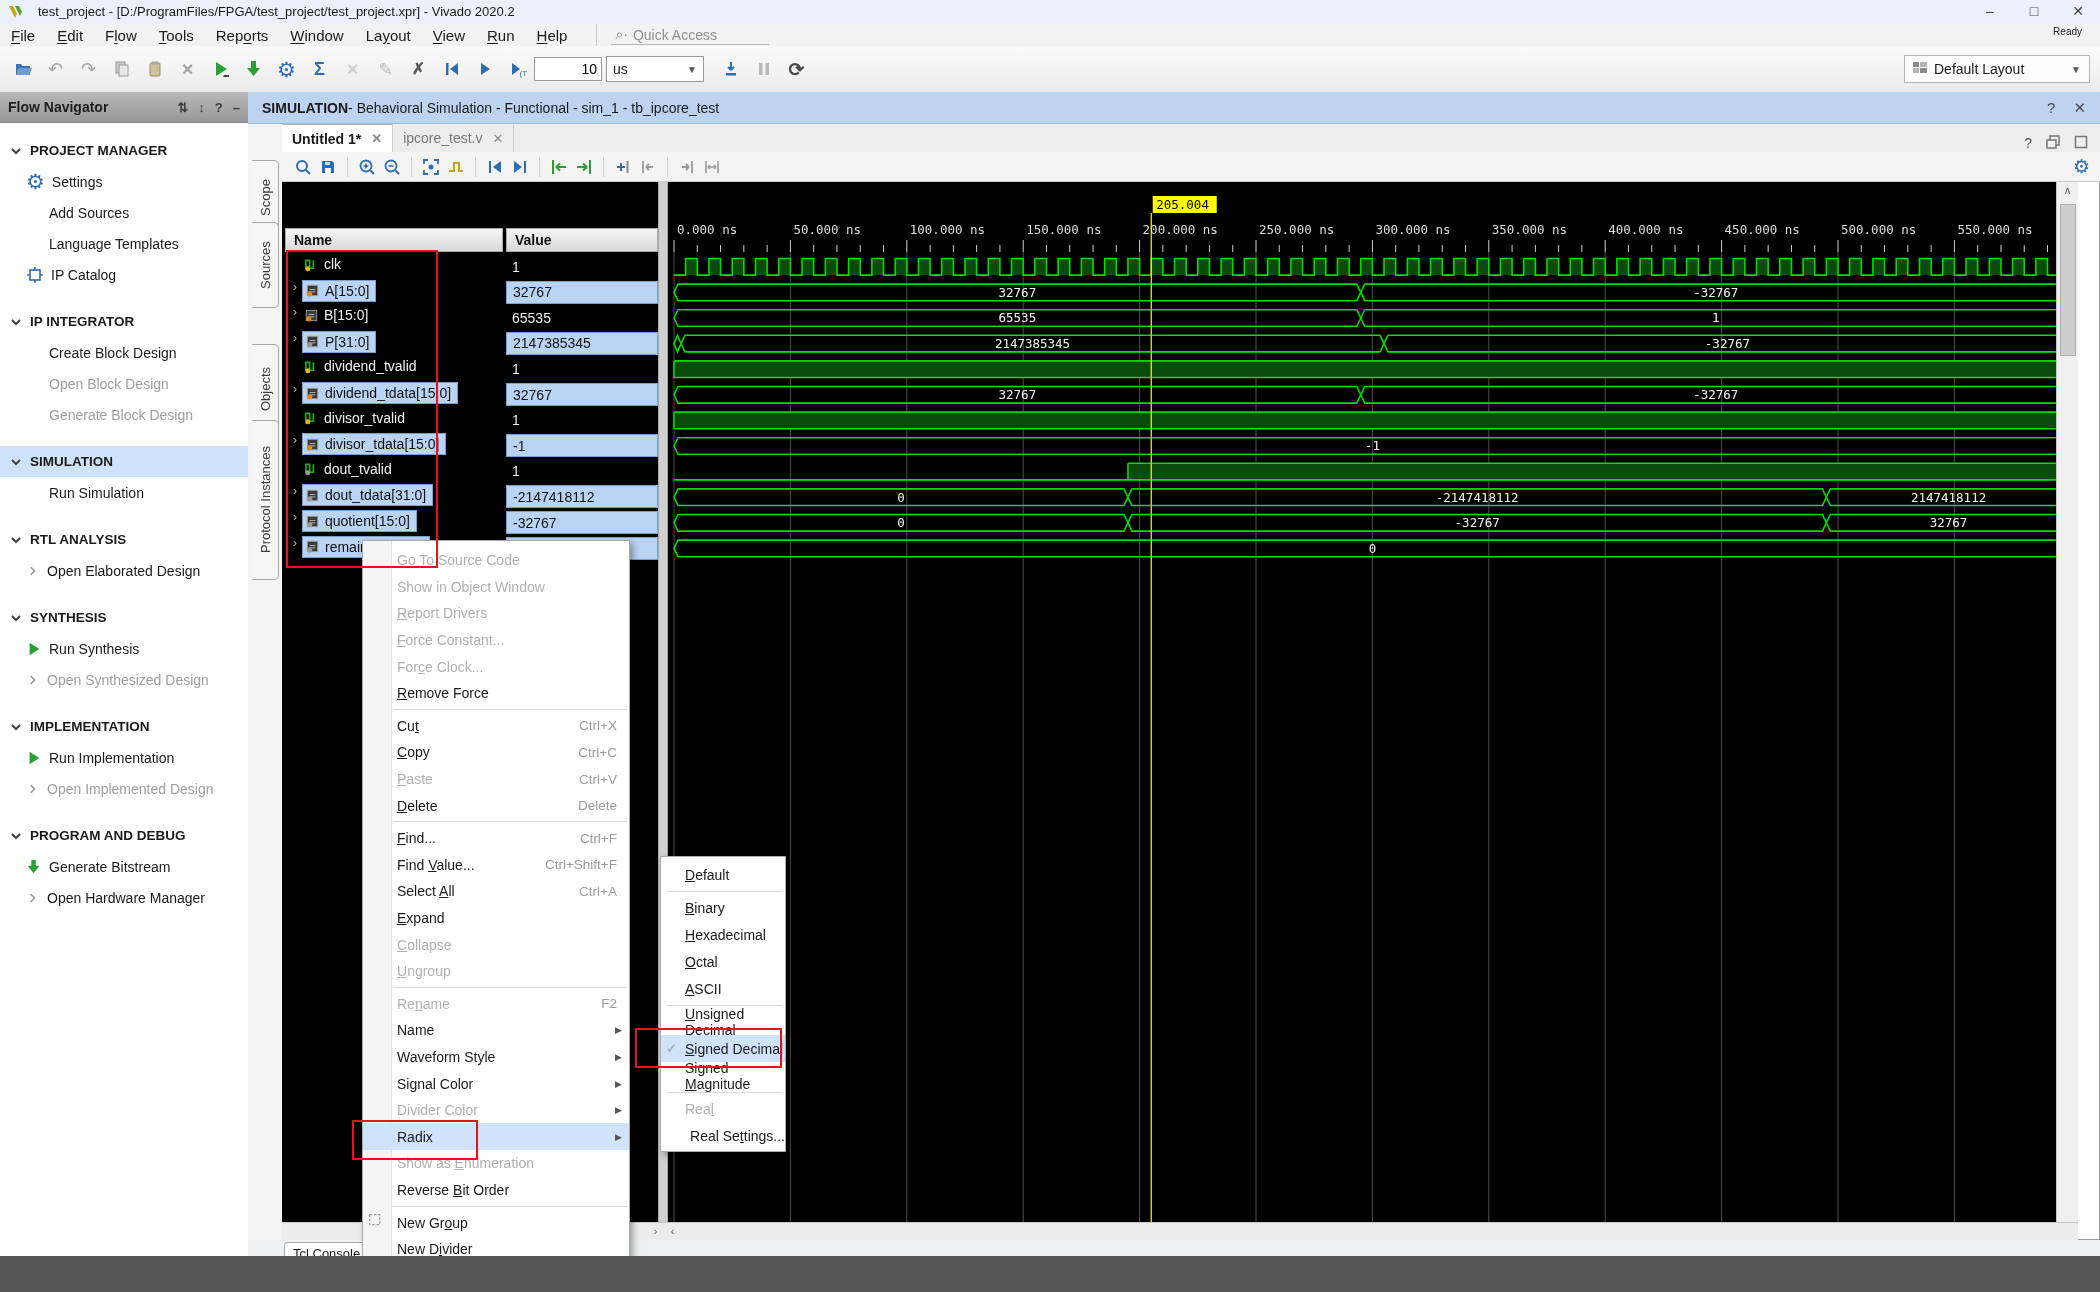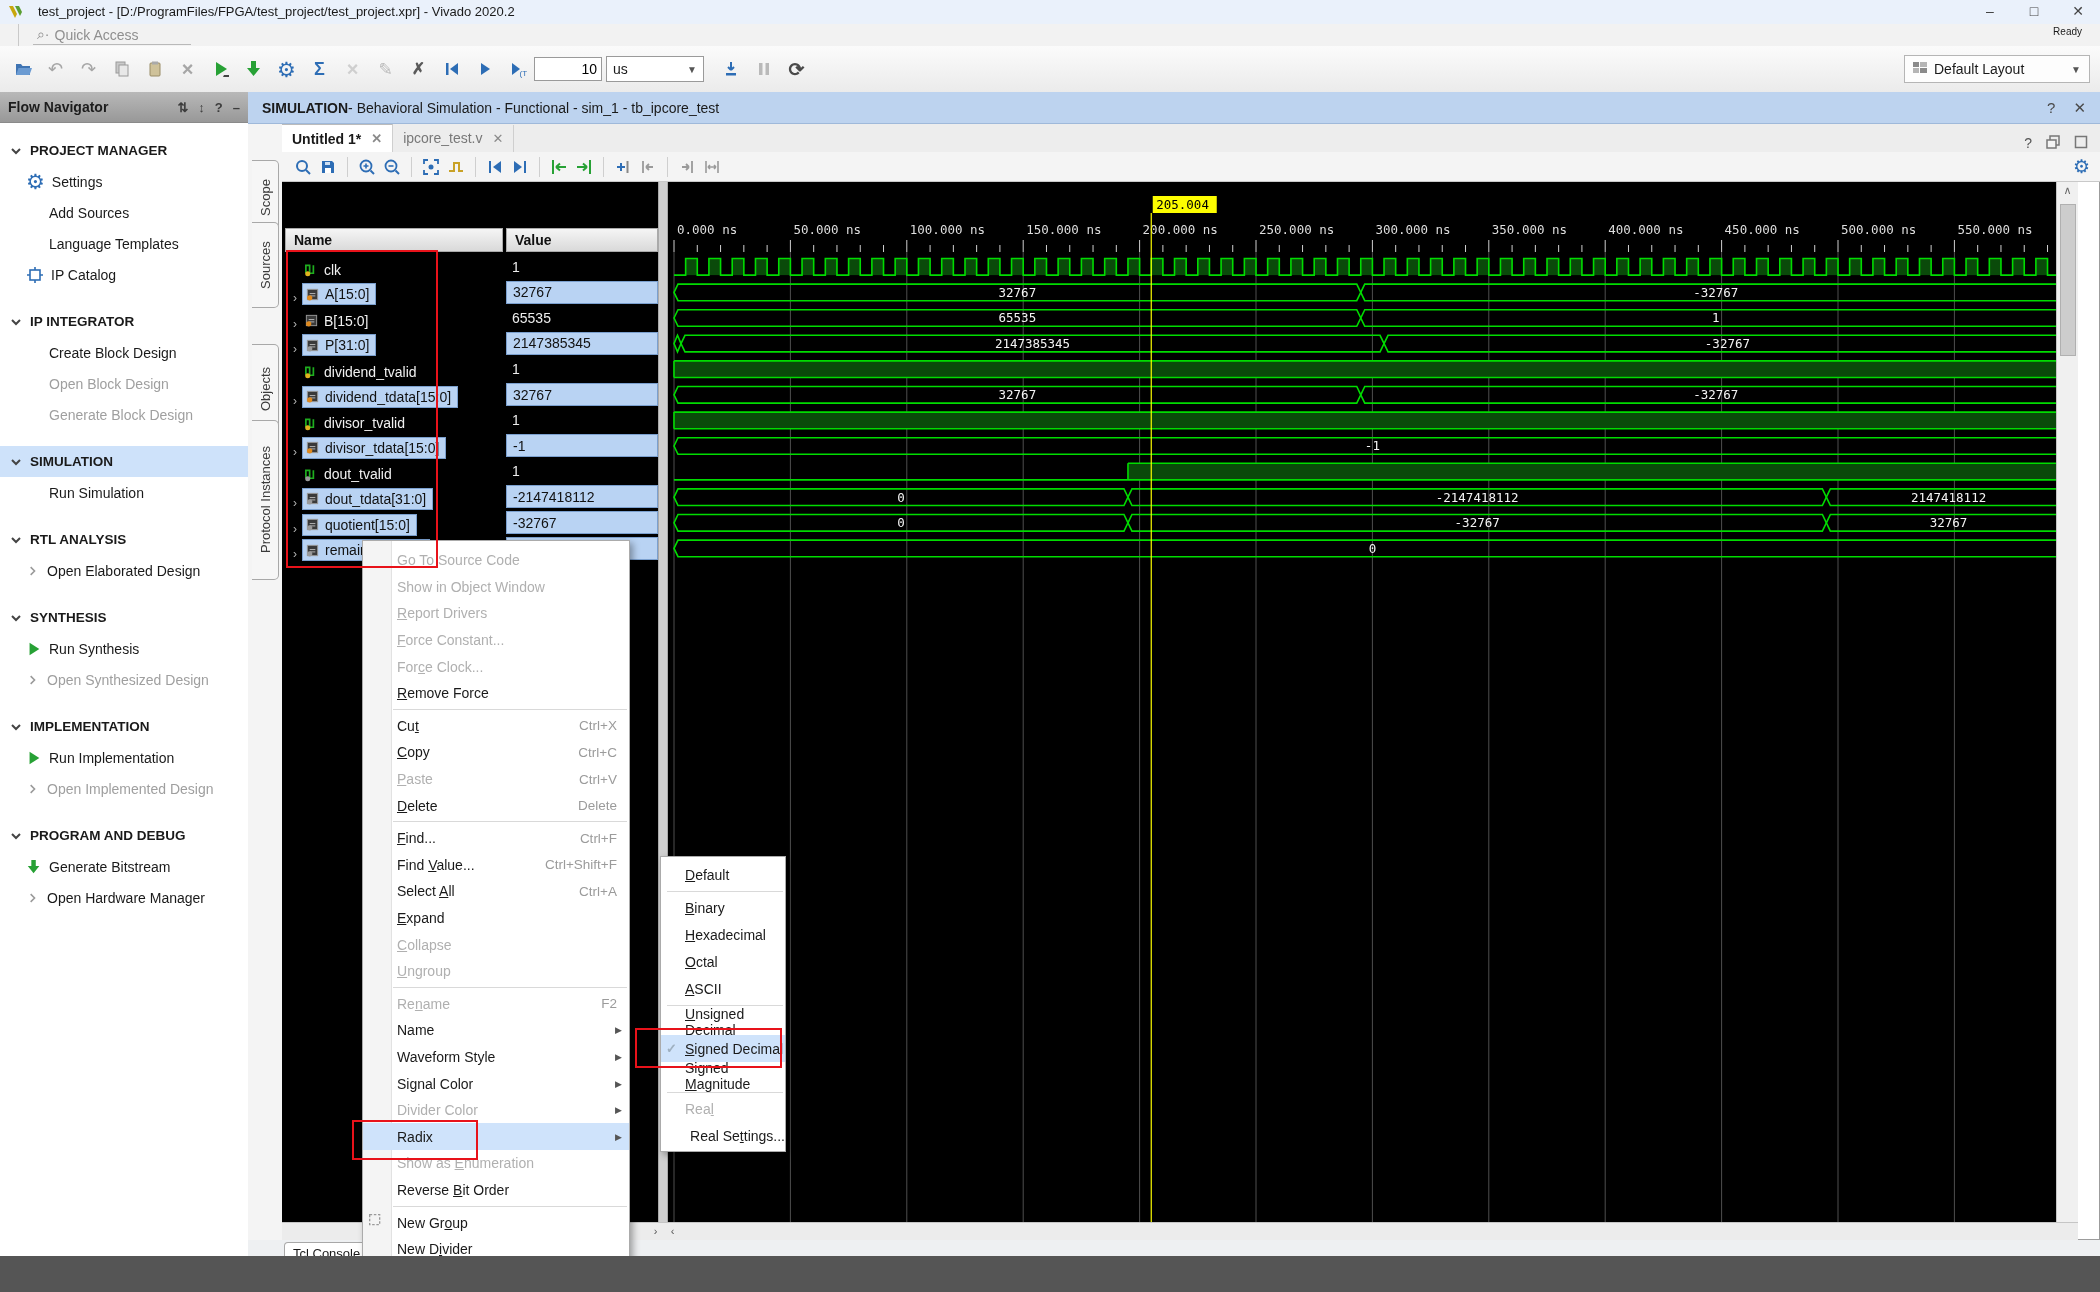--- a/index.html
+++ b/index.html
@@ -59,21 +59,21 @@
   #tabbar-icons{margin-left:auto;margin-right:12px;display:flex;gap:14px;color:#555;}
   #wavetb{left:282px;top:152px;width:1818px;height:30px;background:#f4f4f4;border-bottom:1px solid #c9c9c9;
           display:flex;align-items:center;gap:7px;padding-left:12px;box-sizing:border-box;}
   .wt-sep{width:1px;height:20px;background:#cfcfcf;margin:0 3px;}
   #wave-gear{margin-left:auto;margin-right:10px;}
   
   #wavecontent{left:282px;top:182px;width:1796px;height:1040px;background:#000;}
   .colhdr{position:absolute;top:46px;height:24px;background:linear-gradient(#f5f5f5,#d9d9d9);
           border:1px solid #aaa;box-sizing:border-box;font-weight:bold;font-size:14px;
           display:flex;align-items:center;padding-left:8px;color:#111;}
-  .sigrow{position:absolute;height:25.6px;display:flex;align-items:flex-end;}
+  .sigrow{position:absolute;height:25.6px;display:flex;align-items:flex-start;}
   .sig-chev{width:14px;color:#b0b0b0;font-size:12px;text-align:center;}
   .namewrap{display:flex;align-items:center;gap:5px;padding:2px 6px 2px 2px;}
   .namewrap.sel{background:#b9d3f3;border:1px solid #7ba0cf;}
   .signame{font-size:14px;color:#f0f0f0;white-space:nowrap;}
   .sel .signame{color:#111;}
   .valcell{position:absolute;height:23px;display:flex;align-items:center;padding-left:6px;font-size:14px;color:#ededed;box-sizing:border-box;width:152px;}
   .valcell.sel{background:#b9d3f3;border:1px solid #7ba0cf;color:#111;}
   #splitter{position:absolute;left:376px;top:0;width:10px;height:1040px;background:#d0d0d0;border-left:1px solid #aaa;border-right:1px solid #aaa;box-sizing:border-box;}
   #vscroll{position:absolute;right:0;top:0;width:22px;height:1040px;background:#f0f0f0;border-left:1px solid #c5c5c5;box-sizing:border-box;}
   #vthumb{position:absolute;left:3px;top:22px;width:14px;height:150px;background:#cdcdcd;border:1px solid #b0b0b0;}
@@ -123,20 +123,32 @@
     </span>
     <span id="title-text" class="abs" style="left:30px;top:4px;">test_project - [D:/ProgramFiles/FPGA/test_project/test_project.xpr] - Vivado 2020.2</span>
     <div class="abs flex" style="right:0;top:0;">
       <div class="winbtn">–</div>
       <div class="winbtn">□</div>
       <div class="winbtn">✕</div>
     </div>
   </div>
 
   <div id="menubar" class="abs flex">
+    <div id="menu-items" class="flex">
+        <div class="menu-item"><u>F</u>ile</div>
+        <div class="menu-item"><u>E</u>dit</div>
+        <div class="menu-item">F<u>l</u>ow</div>
+        <div class="menu-item"><u>T</u>ools</div>
+        <div class="menu-item">Rep<u>o</u>rts</div>
+        <div class="menu-item"><u>W</u>indow</div>
+        <div class="menu-item">La<u>y</u>out</div>
+        <div class="menu-item"><u>V</u>iew</div>
+        <div class="menu-item"><u>R</u>un</div>
+        <div class="menu-item"><u>H</u>elp</div>
+      </div>
     <div id="quick-access" class="flex">
       <div id="qa-box" class="flex">
         <span style="margin-right:5px;">⌕·</span>
         <span>Quick Access</span>
       </div>
     </div>
     <span id="ready">Ready</span>
   </div>
 
   <div id="toolbar" class="abs flex">

